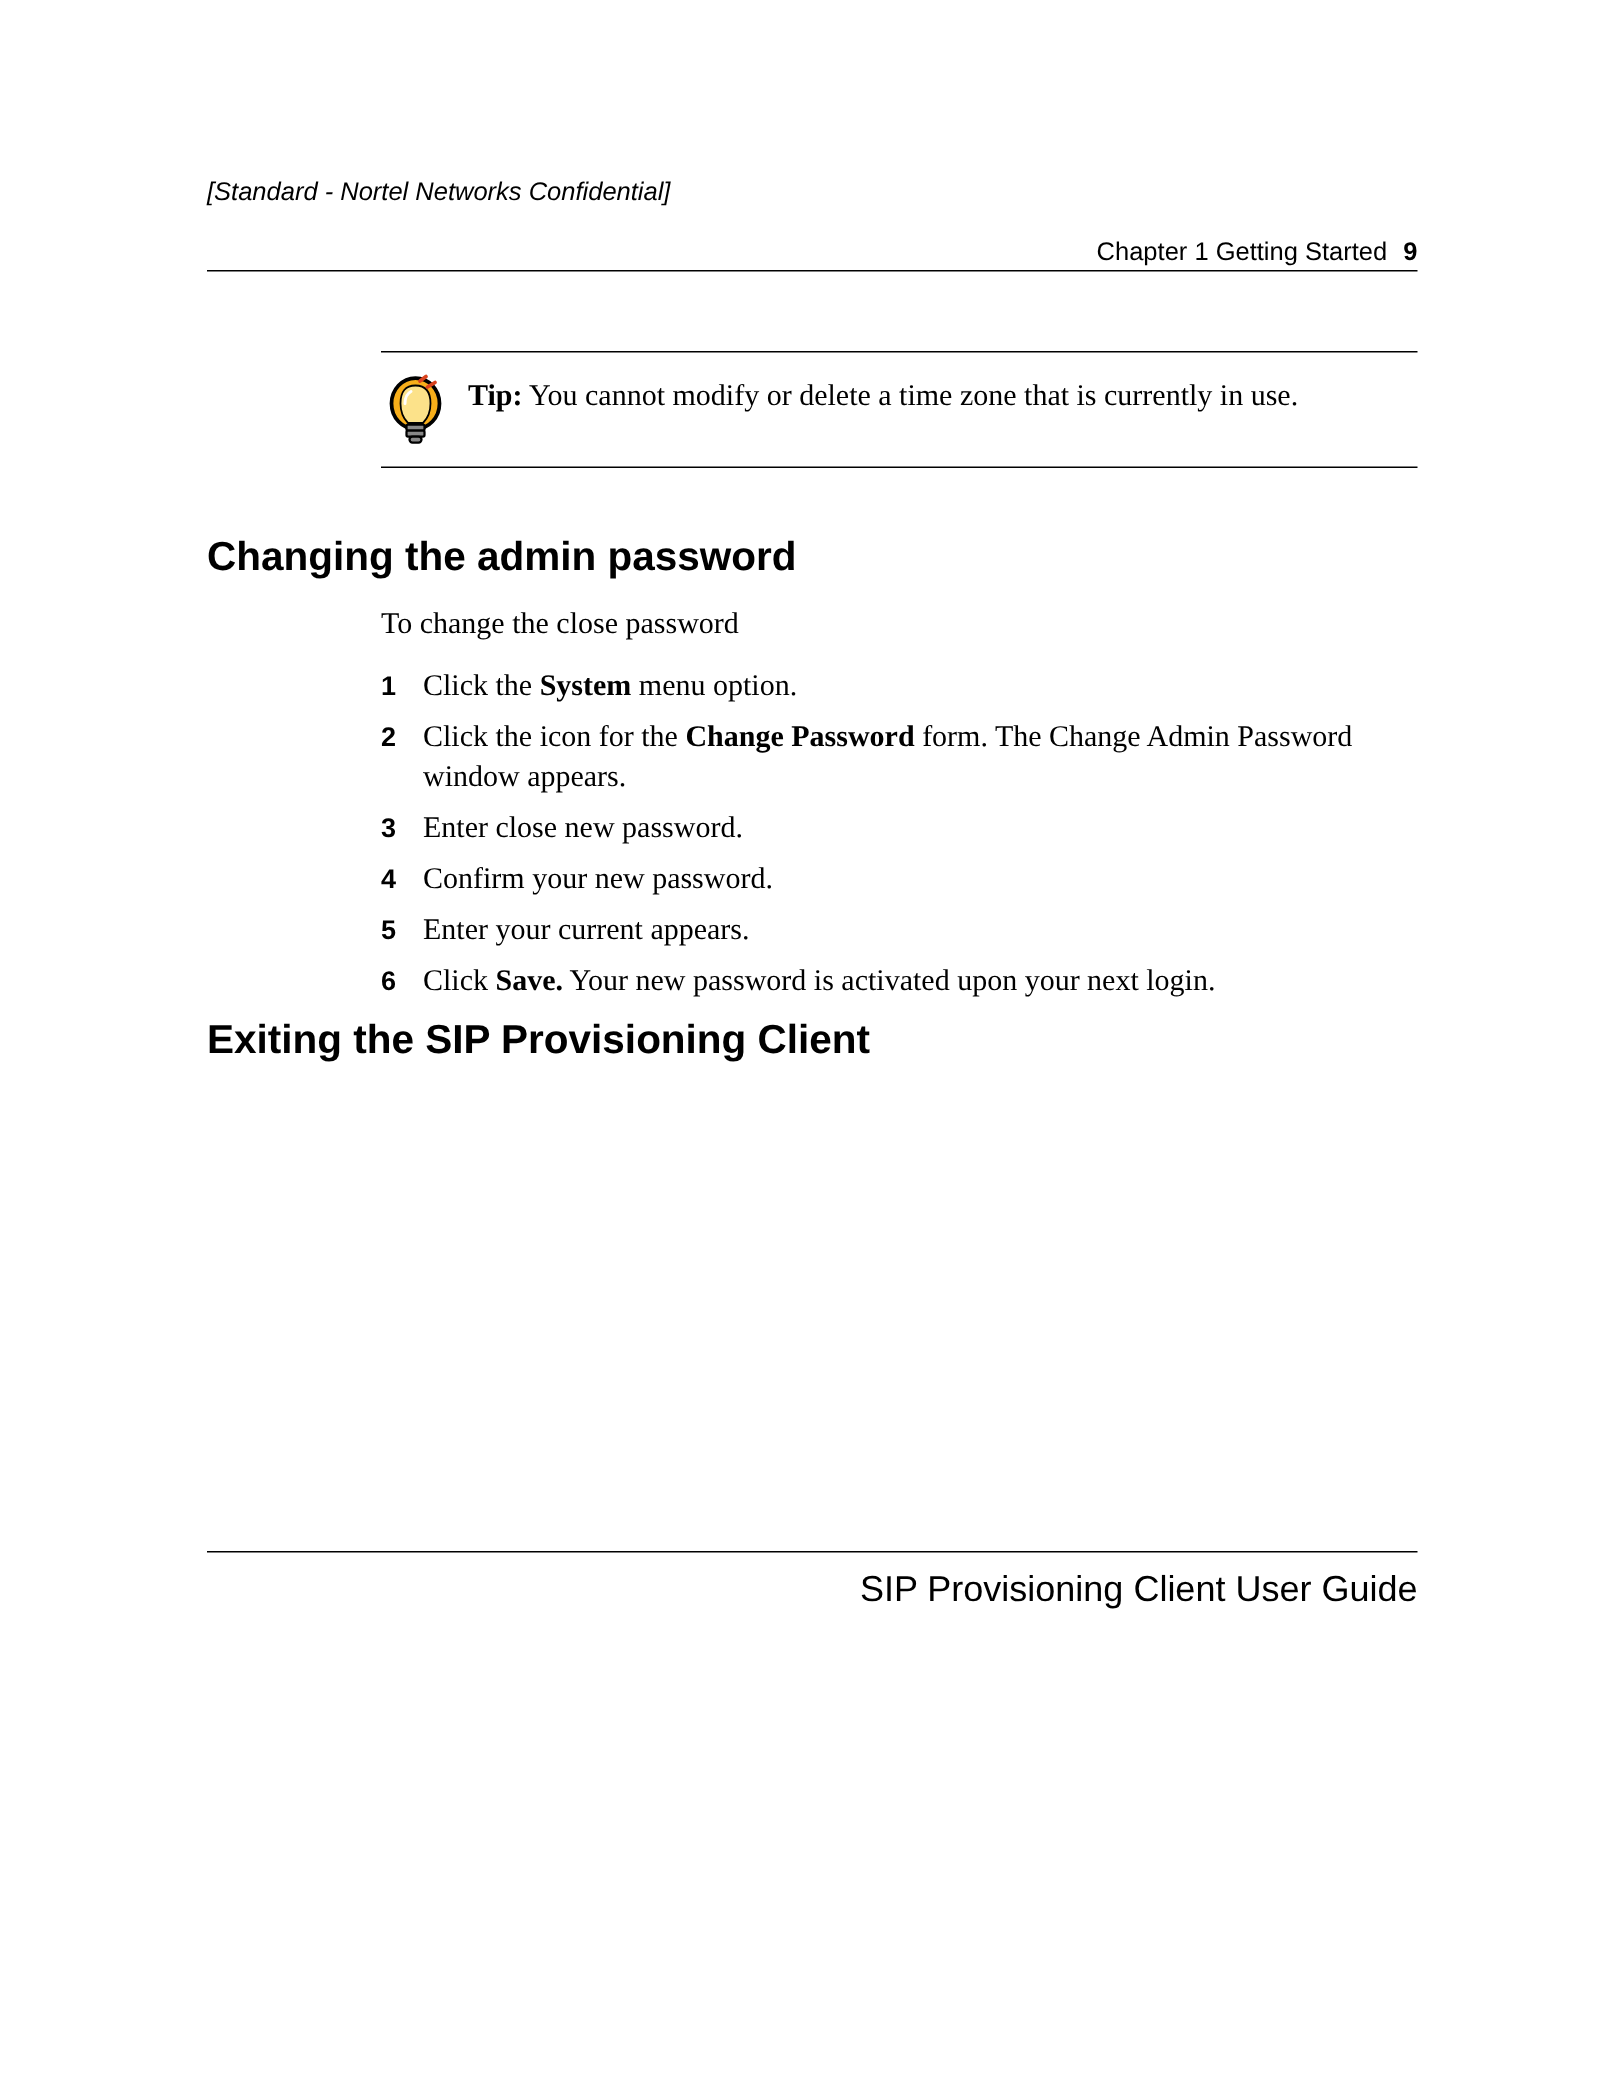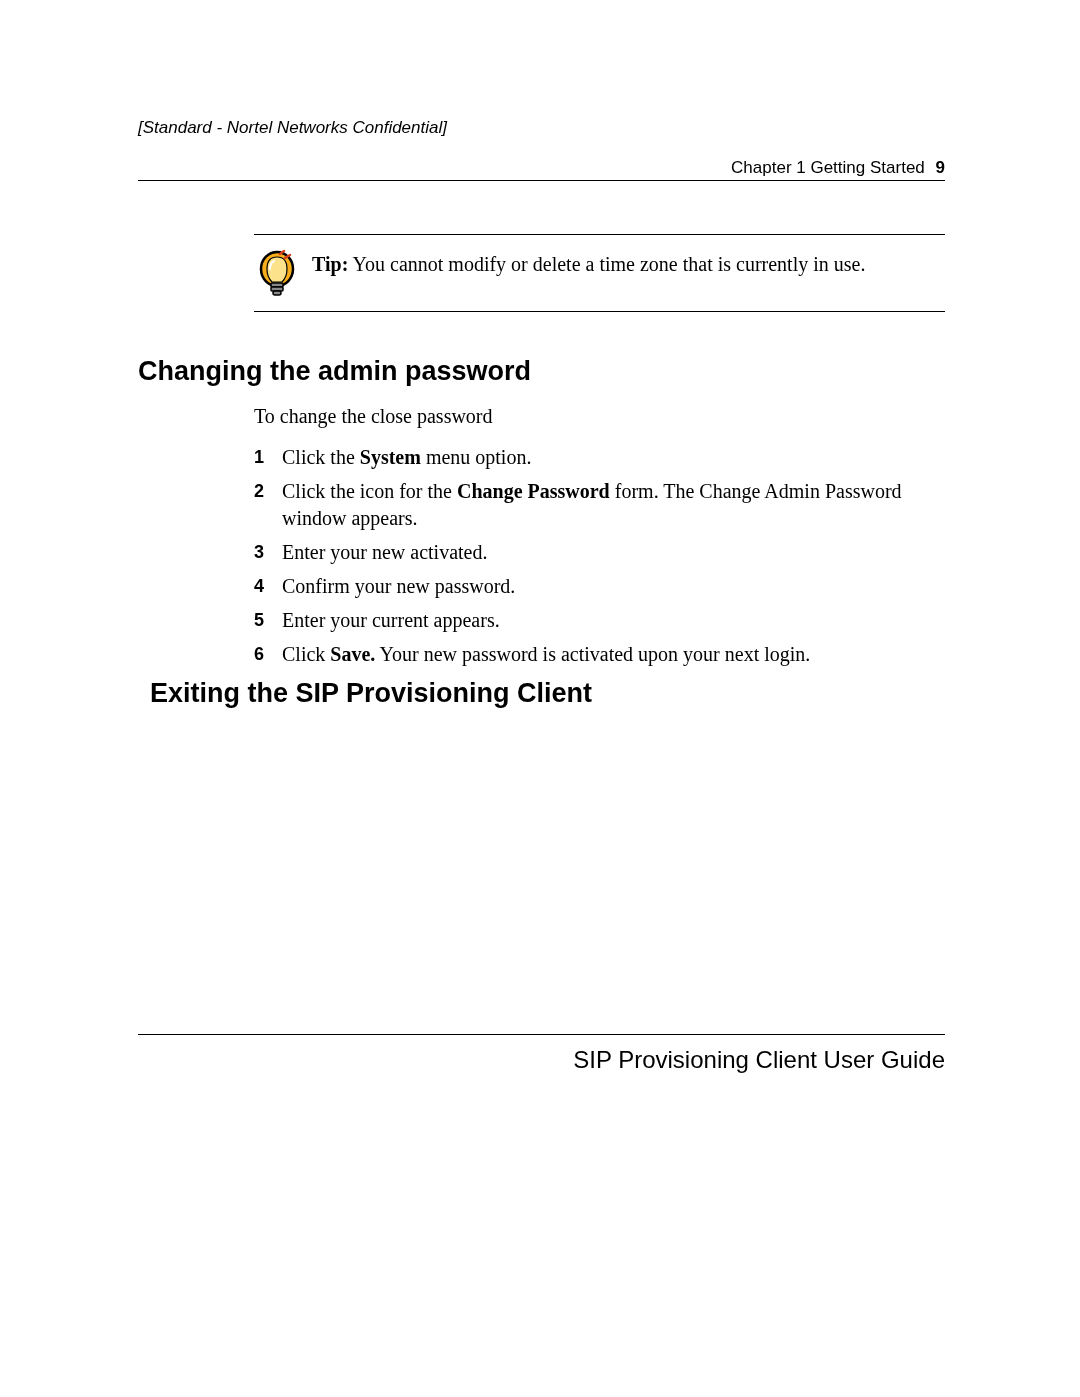--- a/index.html
+++ b/index.html
@@ -67,21 +67,21 @@
   }
   .tip-text .tip-label { font-weight: bold; }
   .h2 {
     font-family: Arial, Helvetica, sans-serif;
     font-weight: bold;
     font-size: 27px;
     position: absolute;
     left: 0;
   }
   .h2.first { top: 356px; }
-  .h2.second { top: 678px; margin-left: 12px; }
+  .h2.second { top: 678px; }
   .para {
     position: absolute;
     left: 116px;
     font-size: 20px;
     line-height: 1.35;
     width: 691px;
   }
   .para.intro1 { top: 403px; }
   .para.intro2 { top: 728px; }
   .ol {
@@ -164,21 +164,21 @@
     </div>
     <div class="li">
       <div class="num">2</div>
       <div class="txt">
         <span>Click the icon for the </span><span class="b">Change Password</span><span> form. The Change Admin Password window appears.</span>
       </div>
     </div>
     <div class="li">
       <div class="num">3</div>
       <div class="txt">
-        <span>Enter your new activated.</span><span class="b"></span><span></span>
+        <span>Enter close new password.</span><span class="b"></span><span></span>
       </div>
     </div>
     <div class="li">
       <div class="num">4</div>
       <div class="txt">
         <span>Confirm your new password.</span><span class="b"></span><span></span>
       </div>
     </div>
     <div class="li">
       <div class="num">5</div>

